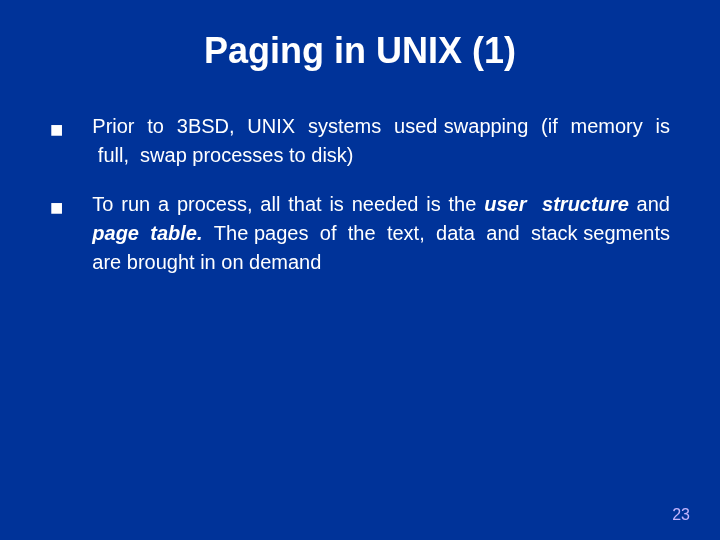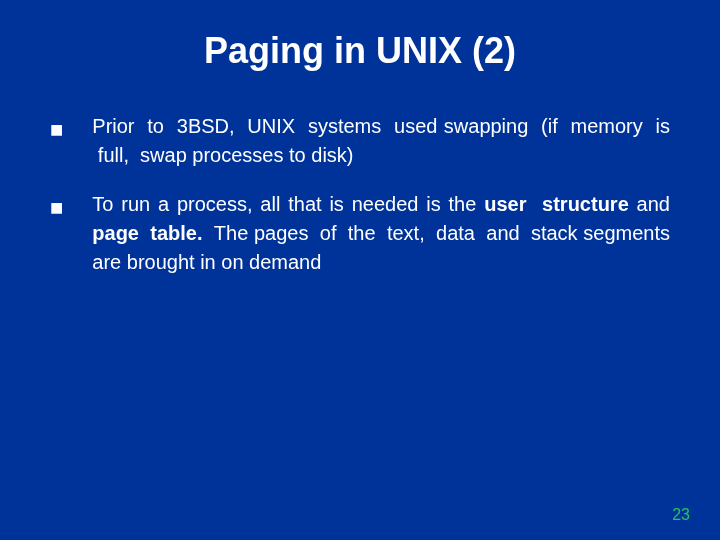--- a/index.html
+++ b/index.html
@@ -54,35 +54,36 @@
       margin-top: 2px;
     }
 
     .bullet-text {
       flex: 1;
       text-align: justify;
       margin-left: 17px;
     }
 
     .italic-bold {
+      font-style: italic;
       font-weight: bold;
     }
 
     .slide-number {
       position: absolute;
       bottom: 16px;
       right: 30px;
-      color: #22c55e;
+      color: #c4b5fd;
       font-size: 16px;
     }
   </style>
 </head>
 <body>
 
-<h1 class="slide-title">Paging in UNIX (2)</h1>
+<h1 class="slide-title">Paging in UNIX (1)</h1>
 
 <div class="content-area">
 
   <div class="bullet-item">
     <span class="bullet-marker">■</span>
     <span class="bullet-text">
       Prior &nbsp;to &nbsp;3BSD, &nbsp;UNIX &nbsp;systems &nbsp;used swapping &nbsp;(if &nbsp;memory &nbsp;is &nbsp;full, &nbsp;swap processes to disk)
     </span>
   </div>
 

